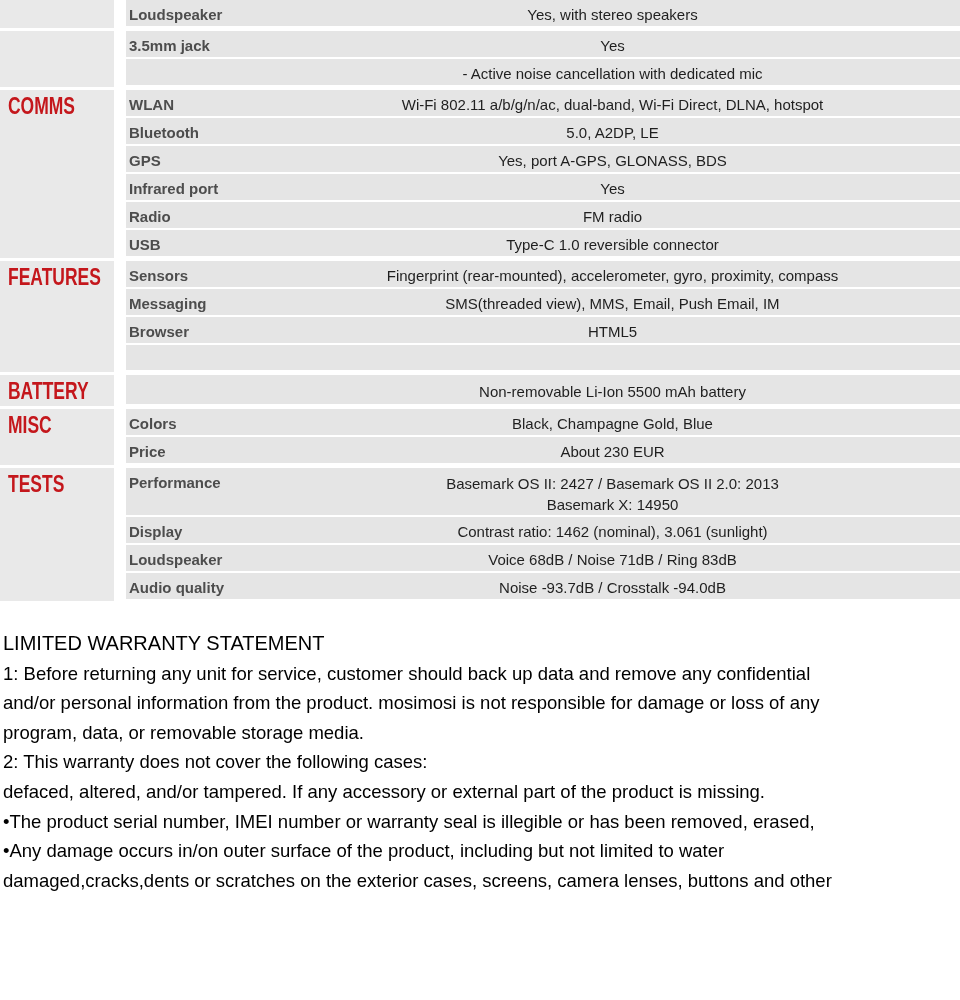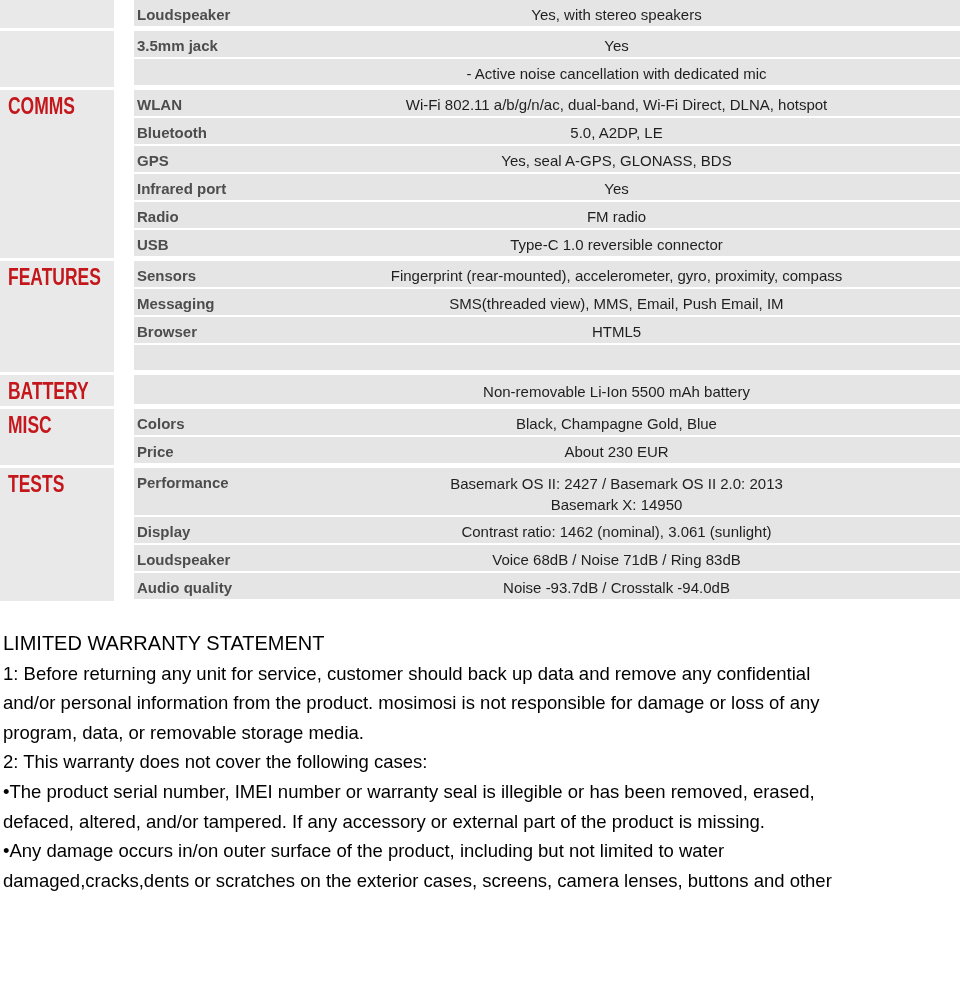--- a/index.html
+++ b/index.html
@@ -1,21 +1,21 @@
 <!DOCTYPE html>
 <html><head>
 <meta charset="utf-8">
 <style>
   * { margin:0; padding:0; box-sizing:border-box; }
   html,body { width:960px; height:1000px; overflow:hidden; background:#fff;
     font-family:"Liberation Sans", sans-serif; }
 
   .spec-table { width:960px; }
   .section { display:flex; margin-bottom:3px; background:#fff; }
-  .section-cat { width:114px; flex:0 0 114px; background:#e9e9e9; margin-right:20px;
+  .section-cat { width:114px; flex:0 0 114px; background:#e9e9e9; margin-right:12px;
     padding:5px 0 1px 8px; }
   .cat-text { display:inline-block; transform:scaleX(0.76); transform-origin:0 0;
     white-space:nowrap; color:#c4171c; font-weight:bold; font-size:23px; line-height:23px; }
   .section-rows { flex:1; display:flex; flex-direction:column; }
   .row { display:flex; background:#e5e5e5; border-bottom:2px solid #fff; min-height:27px; }
   .row:last-child { border-bottom:2px solid #fff; }
   .row-tall { min-height:31px; }
   .row-tall .cell-label, .row-tall .cell-value { padding-top:7px; }
   .cell-label { width:149px; flex:0 0 149px; padding:5px 4px 0 3px;
     font-size:15px; line-height:19px; font-weight:bold; color:#4d4d4d; }
@@ -59,21 +59,21 @@
         <div class="row">
           <div class="cell-label">WLAN</div>
           <div class="cell-value">Wi-Fi 802.11 a/b/g/n/ac, dual-band, Wi-Fi Direct, DLNA, hotspot</div>
         </div>
         <div class="row">
           <div class="cell-label">Bluetooth</div>
           <div class="cell-value">5.0, A2DP, LE</div>
         </div>
         <div class="row">
           <div class="cell-label">GPS</div>
-          <div class="cell-value">Yes, seal A-GPS, GLONASS, BDS</div>
+          <div class="cell-value">Yes, port A-GPS, GLONASS, BDS</div>
         </div>
         <div class="row">
           <div class="cell-label">Infrared port</div>
           <div class="cell-value">Yes</div>
         </div>
         <div class="row">
           <div class="cell-label">Radio</div>
           <div class="cell-value">FM radio</div>
         </div>
         <div class="row">
@@ -150,18 +150,18 @@
     </div>
   </div>
 
 <div class="warranty">
   <div class="warranty-title">LIMITED WARRANTY STATEMENT</div>
   <div id="warranty-lines">
       <div class="warranty-line">1: Before returning any unit for service, customer should back up data and remove any confidential</div>
       <div class="warranty-line">and/or personal information from the product. mosimosi is not responsible for damage or loss of any</div>
       <div class="warranty-line">program, data, or removable storage media.</div>
       <div class="warranty-line">2: This warranty does not cover the following cases:</div>
+      <div class="warranty-line">defaced, altered, and/or tampered. If any accessory or external part of the product is missing.</div>
       <div class="warranty-line">•The product serial number, IMEI number or warranty seal is illegible or has been removed, erased,</div>
-      <div class="warranty-line">defaced, altered, and/or tampered. If any accessory or external part of the product is missing.</div>
       <div class="warranty-line">•Any damage occurs in/on outer surface of the product, including but not limited to water</div>
       <div class="warranty-line">damaged,cracks,dents or scratches on the exterior cases, screens, camera lenses, buttons and other</div>
     </div>
 </div>
 
 </body></html>

